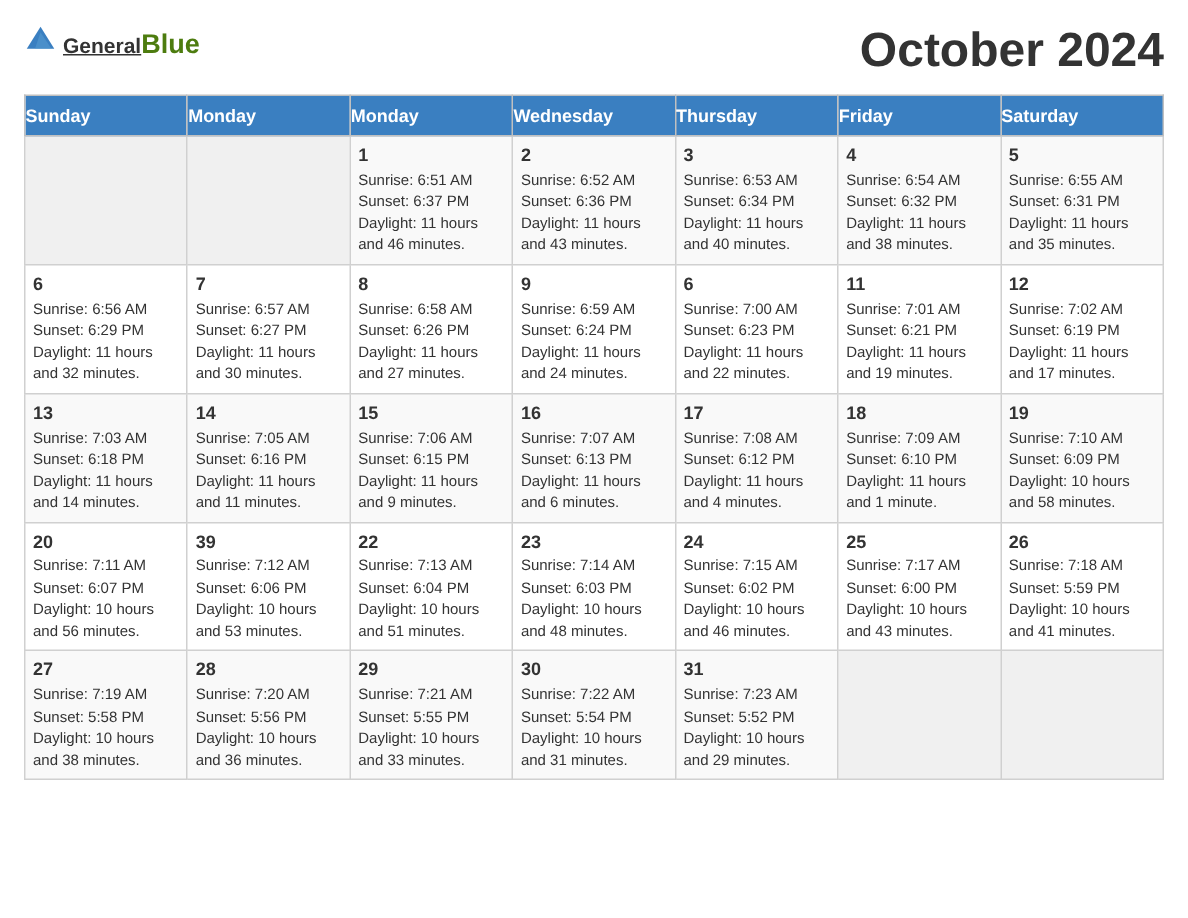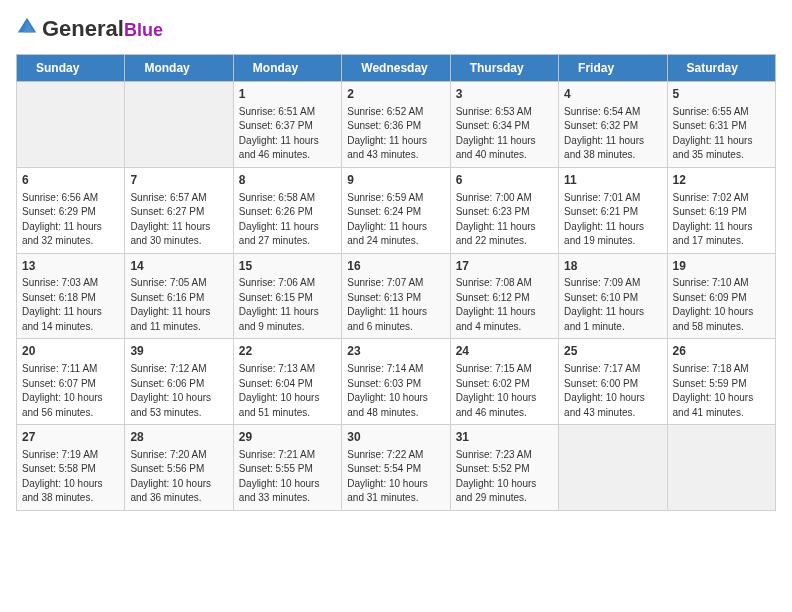--- a/index.html
+++ b/index.html
@@ -15,29 +15,30 @@
       justify-content: space-between;
       align-items: flex-start;
       margin-bottom: 12px;
     }
     .logo {
       display: flex;
       align-items: center;
       gap: 4px;
     }
     .logo-text-general {
-      font-size: 22px;
+      font-size: 14px;
       font-weight: bold;
       color: #333;
       line-height: 1;
+      text-decoration: underline;
     }
     .logo-text-blue {
       font-size: 18px;
       font-weight: bold;
-      color: #a21caf;
+      color: #4d7c0f;
       line-height: 1;
     }
     .logo-icon {
       width: 22px;
       height: 22px;
     }
     .title-block {
       text-align: right;
     }
     .month-title {
@@ -52,21 +53,21 @@
     }
     table {
       width: 100%;
       border-collapse: collapse;
       font-size: 11px;
     }
     thead tr th {
       background-color: #3a7fc1;
       color: #fff;
       text-align: left;
-      padding: 6px 19px;
+      padding: 6px 0;
       font-size: 12px;
       font-weight: bold;
       border: 1px solid #c0c0c0;
     }
     tbody tr td {
       border: 1px solid #d0d0d0;
       vertical-align: top;
       padding: 4px 5px;
       width: 14.28%;
       height: 80px;
@@ -105,20 +106,21 @@
         <polygon points="12,6 20,18 8,18" fill="#5a9fd4" opacity="0.5"></polygon>
       </svg>
     </div>
     <div>
       <div>
         <span class="logo-text-general">General</span><span class="logo-text-blue">Blue</span>
       </div>
     </div>
   </div>
   <div class="title-block">
+    <div class="month-title">October 2024</div>
   </div>
 </div>
 
 <table>
   <thead>
     <tr>
     <th>Sunday</th>
         <th>Monday</th>
         <th>Monday</th>
         <th>Wednesday</th>

